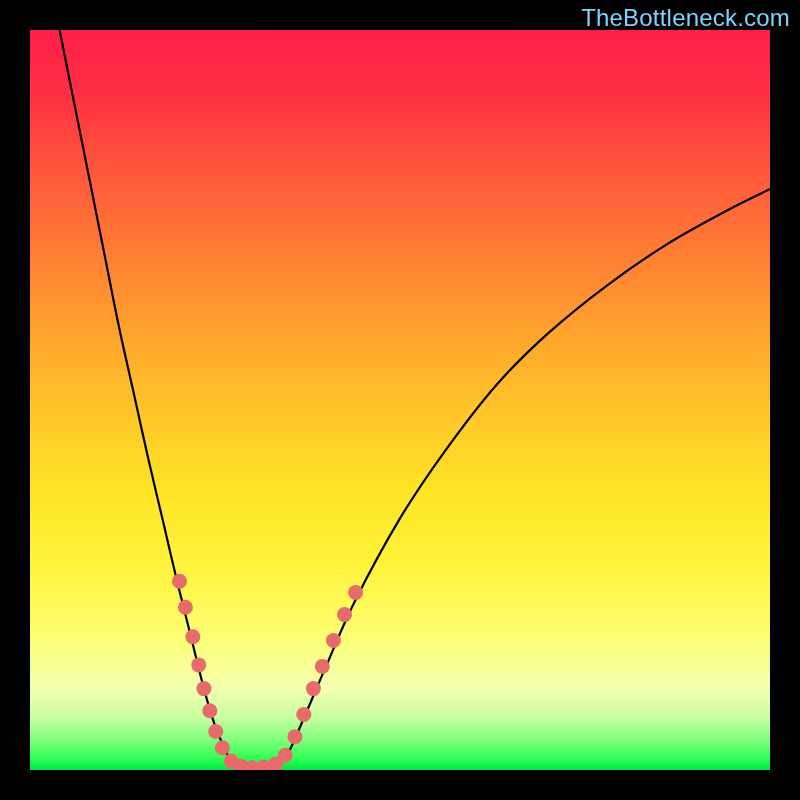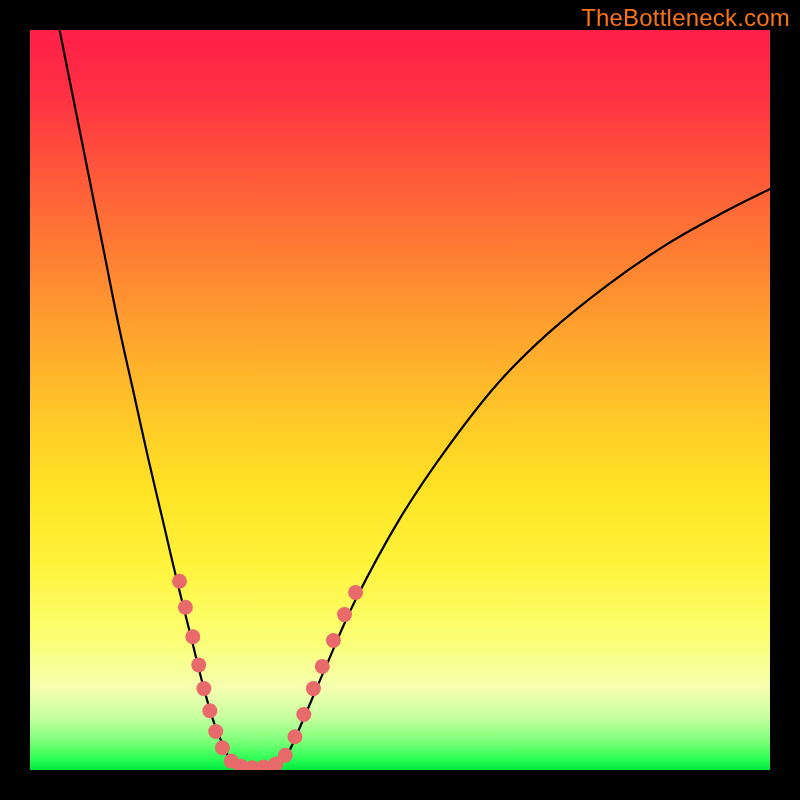--- a/index.html
+++ b/index.html
@@ -9,21 +9,21 @@
     width: 800px;
     height: 800px;
     background: #000;
   }
   .watermark {
     position: absolute;
     top: 4px;
     right: 10px;
     font-family: Arial, Helvetica, sans-serif;
     font-size: 24px;
-    color: #f97316;
+    color: #7dd3fc;
     font-weight: 500;
     letter-spacing: 0.2px;
     z-index: 5;
   }
   .plot {
     position: absolute;
     left: 30px;
     top: 30px;
     width: 740px;
     height: 740px;

